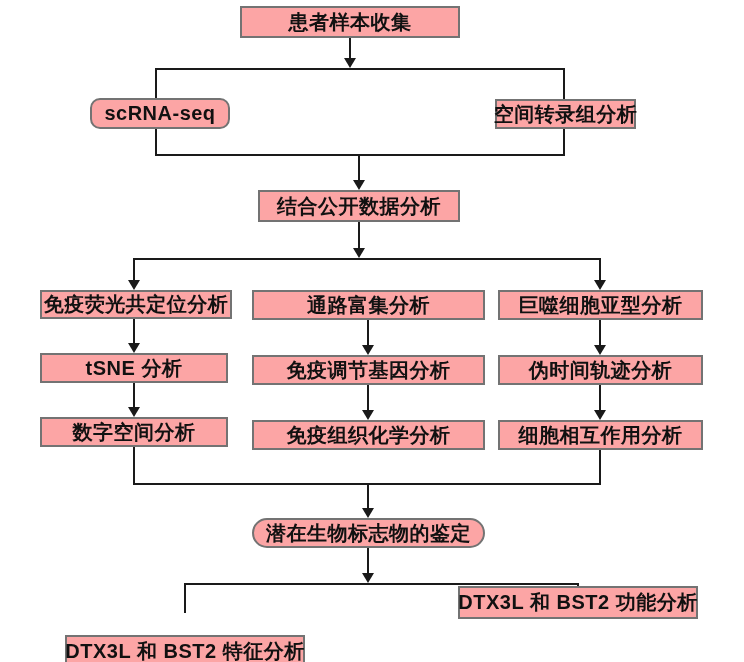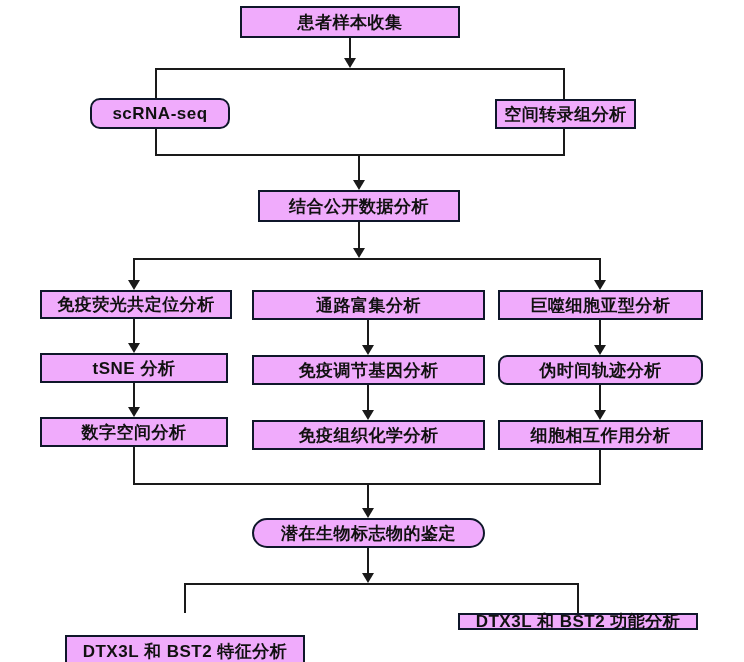--- a/index.html
+++ b/index.html
@@ -6,24 +6,24 @@
   .canvas {
     position:relative;
     width:744px; height:662px;
     background:#ffffff;
     font-family:"Liberation Sans","DejaVu Sans",sans-serif;
     color:#111111;
   }
   .node {
     position:absolute;
     box-sizing:border-box;
-    border:2px solid #0f172a;
-    background:#f0abfc;
+    border:2px solid #737373;
+    background:#fca5a5;
     display:flex; align-items:center; justify-content:center;
-    font-size:17px; font-weight:600; letter-spacing:0.5px;
+    font-size:20px; font-weight:600; letter-spacing:0.5px;
     z-index:2; white-space:nowrap;
   }
   .container-rect {
     position:absolute;
     box-sizing:border-box;
     border:2px solid #1a1a1a;
     background:transparent;
     z-index:1;
   }
   .vline { position:absolute; width:2px; background:#1a1a1a; z-index:1; }
@@ -82,21 +82,21 @@
   <div class="node" style="left:252px; top:355px; width:233px; height:30px;">免疫调节基因分析</div>
   <div class="vline" style="left:367px; top:385px; height:26px;"></div>
   <div class="arrow-down" style="left:362px; top:410px;"></div>
 
   <div class="node" style="left:498px; top:290px; width:205px; height:30px;">巨噬细胞亚型分析</div>
 
   <div class="node" style="left:252px; top:420px; width:233px; height:30px;">免疫组织化学分析</div>
   <div class="vline" style="left:599px; top:320px; height:26px;"></div>
   <div class="arrow-down" style="left:594px; top:345px;"></div>
 
-  <div class="node" style="left:498px; top:355px; width:205px; height:30px;border-radius:9px;">伪时间轨迹分析</div>
+  <div class="node" style="left:498px; top:355px; width:205px; height:30px;">伪时间轨迹分析</div>
   <div class="vline" style="left:599px; top:385px; height:26px;"></div>
   <div class="arrow-down" style="left:594px; top:410px;"></div>
 
   <div class="node" style="left:498px; top:420px; width:205px; height:30px;">细胞相互作用分析</div>
 
   <div class="vline" style="left:133px; top:447px; height:36px;"></div>
   <div class="vline" style="left:599px; top:450px; height:33px;"></div>
   <div class="hline" style="left:133px; top:483px; width:468px;"></div>
   <div class="vline" style="left:367px; top:483px; height:26px;"></div>
   <div class="arrow-down" style="left:362px; top:508px;"></div>
@@ -105,15 +105,15 @@
 
   <div class="vline" style="left:367px; top:548px; height:26px;"></div>
   <div class="arrow-down" style="left:362px; top:573px;"></div>
 
   <div class="hline" style="left:184px; top:583px; width:395px;"></div>
   <div class="vline" style="left:184px; top:583px; height:30px;"></div>
   <div class="vline" style="left:577px; top:583px; height:30px;"></div>
 
   <div class="node" style="left:65px; top:613px; width:240px; height:33px;margin-top:22px;">DTX3L 和 BST2 特征分析</div>
 
-  <div class="node" style="left:458px; top:613px; width:240px; height:17px;">DTX3L 和 BST2 功能分析</div>
+  <div class="node" style="left:458px; top:586px; width:240px; height:33px;">DTX3L 和 BST2 功能分析</div>
 
 </div>
 
 </body></html>

